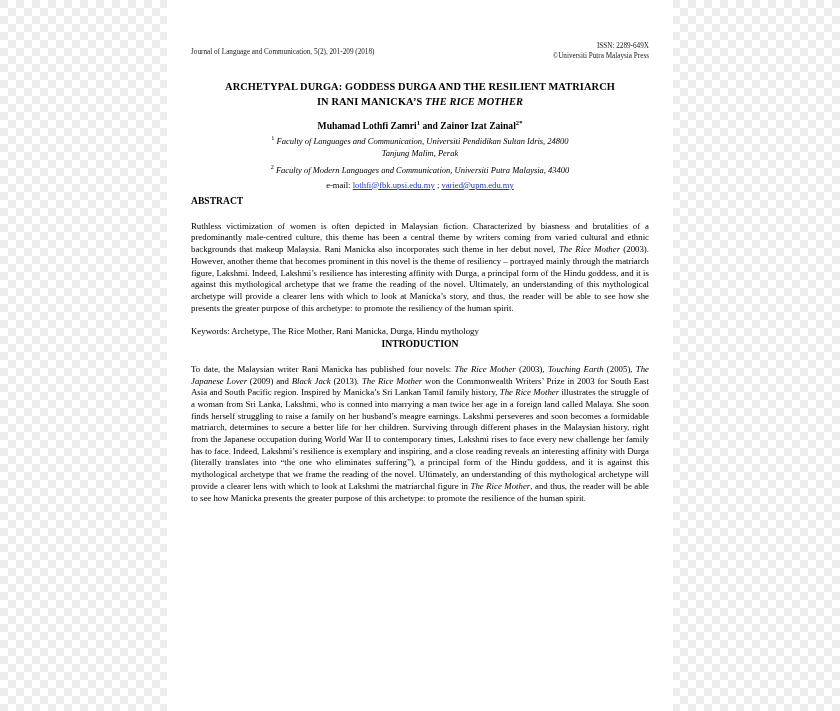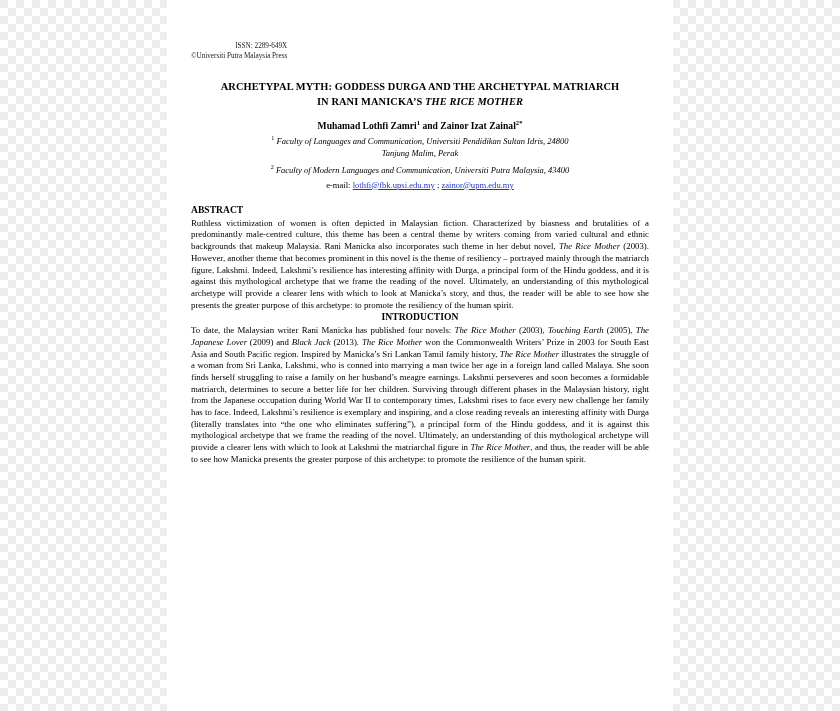--- a/index.html
+++ b/index.html
@@ -85,78 +85,80 @@
   }
   .email-line {
     margin-top: 4px;
     text-align: center;
     font-size: 8.6px;
   }
   .email-link {
     color: #2036c9;
   }
   .sec-head {
-    margin-top: 14px;
+    margin-top: 5px;
     font-weight: bold;
     font-size: 9.6px;
   }
   .sec-head.center {
     text-align: center;
     margin-top: 0;
   }
   .para {
-    margin-top: 3px;
+    margin-top: 15px;
     text-align: justify;
     font-size: 8.8px;
     line-height: 1.33;
     hyphens: none;
   }
   .para.keywords {
     margin-top: 12px;
   }
   .para .ital {
     font-style: italic;
   }
 </style>
 </head>
 <body>
 
 <div class="page-wrap">
   <div class="sheet">
     <div class="content">
 
       <div class="hdr">
+        <div class="hdr-left">Journal of Language and Communication, 5(2), 201-209 (2018)</div>
         <div class="hdr-right">
           <div>ISSN: 2289-649X</div>
           <div>©Universiti Putra Malaysia Press</div>
         </div>
       </div>
 
       <div class="title">
-        <div>ARCHETYPAL MYTH: GODDESS DURGA AND THE ARCHETYPAL MATRIARCH</div>
+        <div>ARCHETYPAL DURGA: GODDESS DURGA AND THE RESILIENT MATRIARCH</div>
         <div><span>IN RANI MANICKA’S </span><span class="ital">THE RICE MOTHER</span></div>
       </div>
 
       <div class="authors"><span>Muhamad Lothfi Zamri</span><sup>1</sup><span> and Zainor Izat Zainal</span><sup>2*</sup></div>
 
       <div class="affil">
         <div><sup>1</sup><span> Faculty of Languages and Communication, Universiti Pendidikan Sultan Idris, 24800</span></div>
         <div>Tanjung Malim, Perak</div>
       </div>
 
       <div class="affil">
         <div><sup>2</sup><span> Faculty of Modern Languages and Communication, Universiti Putra Malaysia, 43400</span></div>
       </div>
 
-      <div class="email-line"><span>e-mail: </span><a class="email-link" href="#">lothfi@fbk.upsi.edu.my</a><span> ; </span><a class="email-link" href="#">zainor@upm.edu.my</a></div>
+      <div class="email-line"><span>e-mail: </span><a class="email-link" href="#">lothfi@fbk.upsi.edu.my</a><span> ; </span><a class="email-link" href="#">varied@upm.edu.my</a></div>
 
       <div class="sec-head">ABSTRACT</div>
 
       <div class="para"><span>Ruthless victimization of women is often depicted in Malaysian fiction. Characterized by biasness and brutalities of a predominantly male-centred culture, this theme has been a central theme by writers coming from varied cultural and ethnic backgrounds that makeup Malaysia. Rani Manicka also incorporates such theme in her debut novel, </span><span class="ital">The Rice Mother</span><span> (2003). However, another theme that becomes prominent in this novel is the theme of resiliency – portrayed mainly through the matriarch figure, Lakshmi. Indeed, Lakshmi’s resilience has interesting affinity with Durga, a principal form of the Hindu goddess, and it is against this mythological archetype that we frame the reading of the novel. Ultimately, an understanding of this mythological archetype will provide a clearer lens with which to look at Manicka’s story, and thus, the reader will be able to see how she presents the greater purpose of this archetype: to promote the resiliency of the human spirit.</span></div>
 
+      <div class="para keywords">Keywords: Archetype, The Rice Mother, Rani Manicka, Durga, Hindu mythology</div>
 
       <div class="sec-head center">INTRODUCTION</div>
 
       <div class="para"><span>To date, the Malaysian writer Rani Manicka has published four novels: </span><span class="ital">The Rice Mother</span><span> (2003), </span><span class="ital">Touching Earth</span><span> (2005), </span><span class="ital">The Japanese Lover</span><span> (2009) and </span><span class="ital">Black Jack</span><span> (2013). </span><span class="ital">The Rice Mother</span><span> won the Commonwealth Writers’ Prize in 2003 for South East Asia and South Pacific region. Inspired by Manicka’s Sri Lankan Tamil family history, </span><span class="ital">The Rice Mother</span><span> illustrates the struggle of a woman from Sri Lanka, Lakshmi, who is conned into marrying a man twice her age in a foreign land called Malaya. She soon finds herself struggling to raise a family on her husband’s meagre earnings. Lakshmi perseveres and soon becomes a formidable matriarch, determines to secure a better life for her children. Surviving through different phases in the Malaysian history, right from the Japanese occupation during World War II to contemporary times, Lakshmi rises to face every new challenge her family has to face. Indeed, Lakshmi’s resilience is exemplary and inspiring, and a close reading reveals an interesting affinity with Durga (literally translates into “the one who eliminates suffering”), a principal form of the Hindu goddess, and it is against this mythological archetype that we frame the reading of the novel. Ultimately, an understanding of this mythological archetype will provide a clearer lens with which to look at Lakshmi the matriarchal figure in </span><span class="ital">The Rice Mother</span><span>, and thus, the reader will be able to see how Manicka presents the greater purpose of this archetype: to promote the resilience of the human spirit.</span></div>
 
     </div>
   </div>
 </div>
 
 </body></html>

